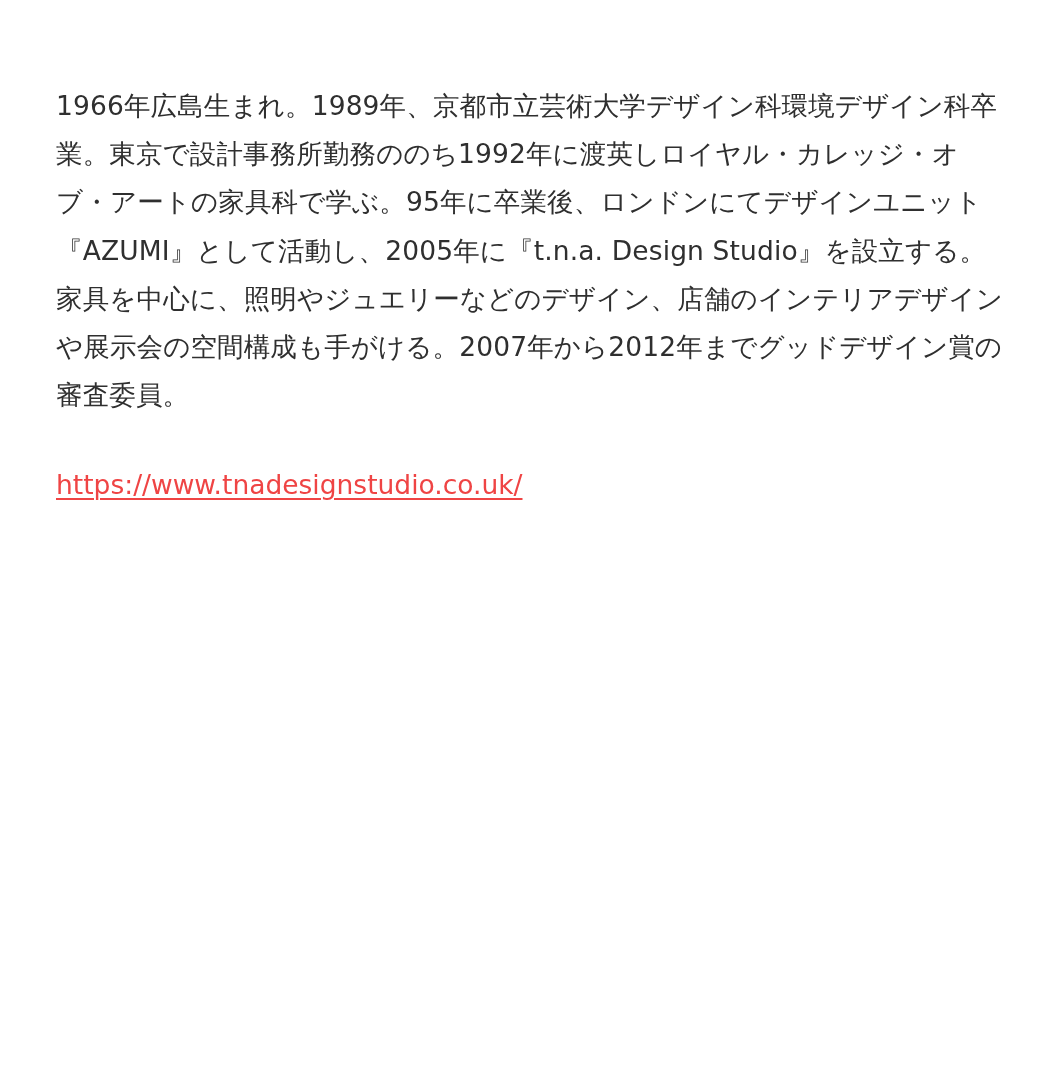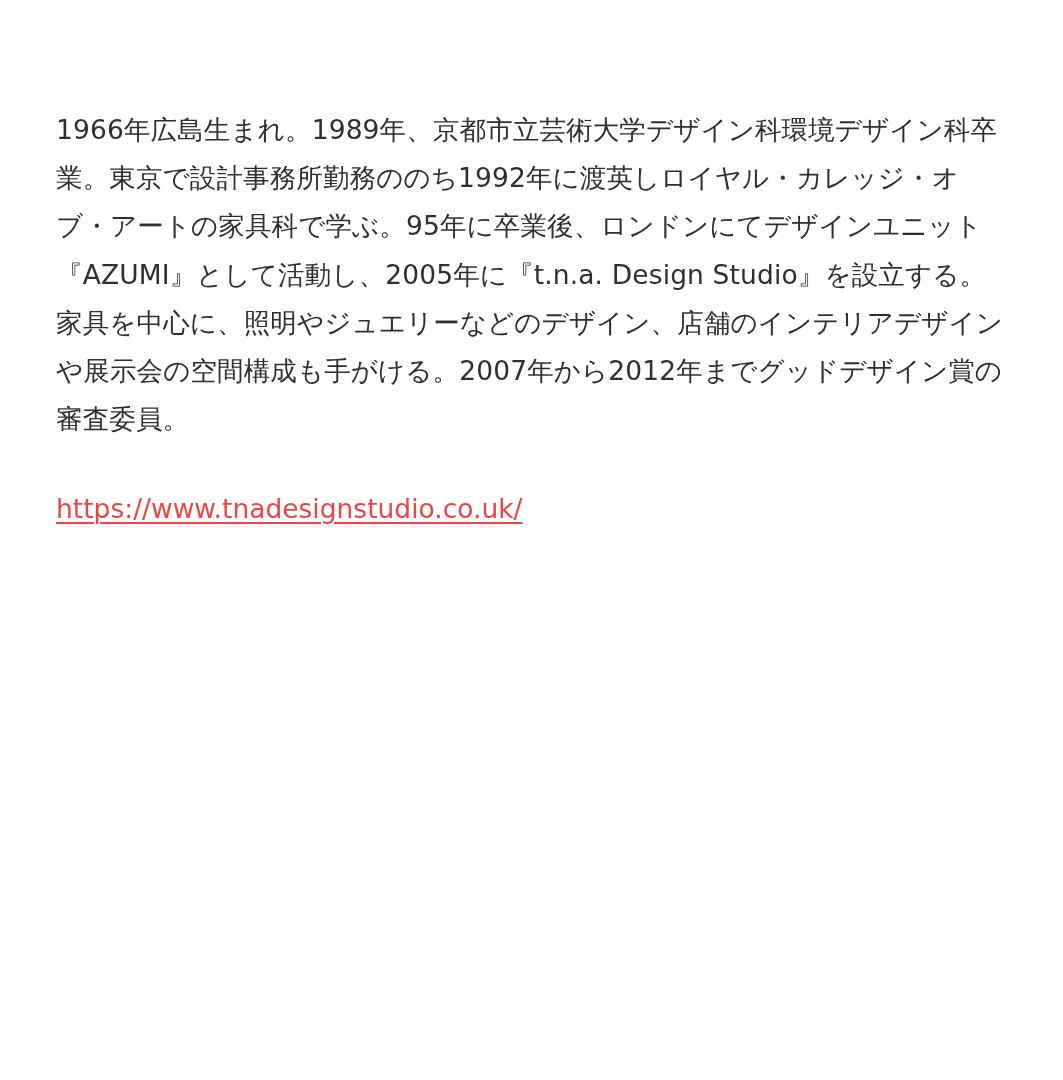--- a/index.html
+++ b/index.html
@@ -167,21 +167,21 @@
     font-size: 24px;
     font-weight: 700;
     letter-spacing: 0.06em;
     color: #8d8d8d;
     margin: 0;
     line-height: 1.2;
   }
 
   
   .bio {
-    margin-top: 76px;
+    margin-top: 52px;
     font-size: 26.5px;
     line-height: 1.82;
     color: #2f2f2f;
     letter-spacing: 0.005em;
     font-family: "DejaVu Sans", "Liberation Sans", sans-serif;
     max-width: 960px;
   }
   .link-row {
     margin-top: 44px;
     font-size: 26.5px;

